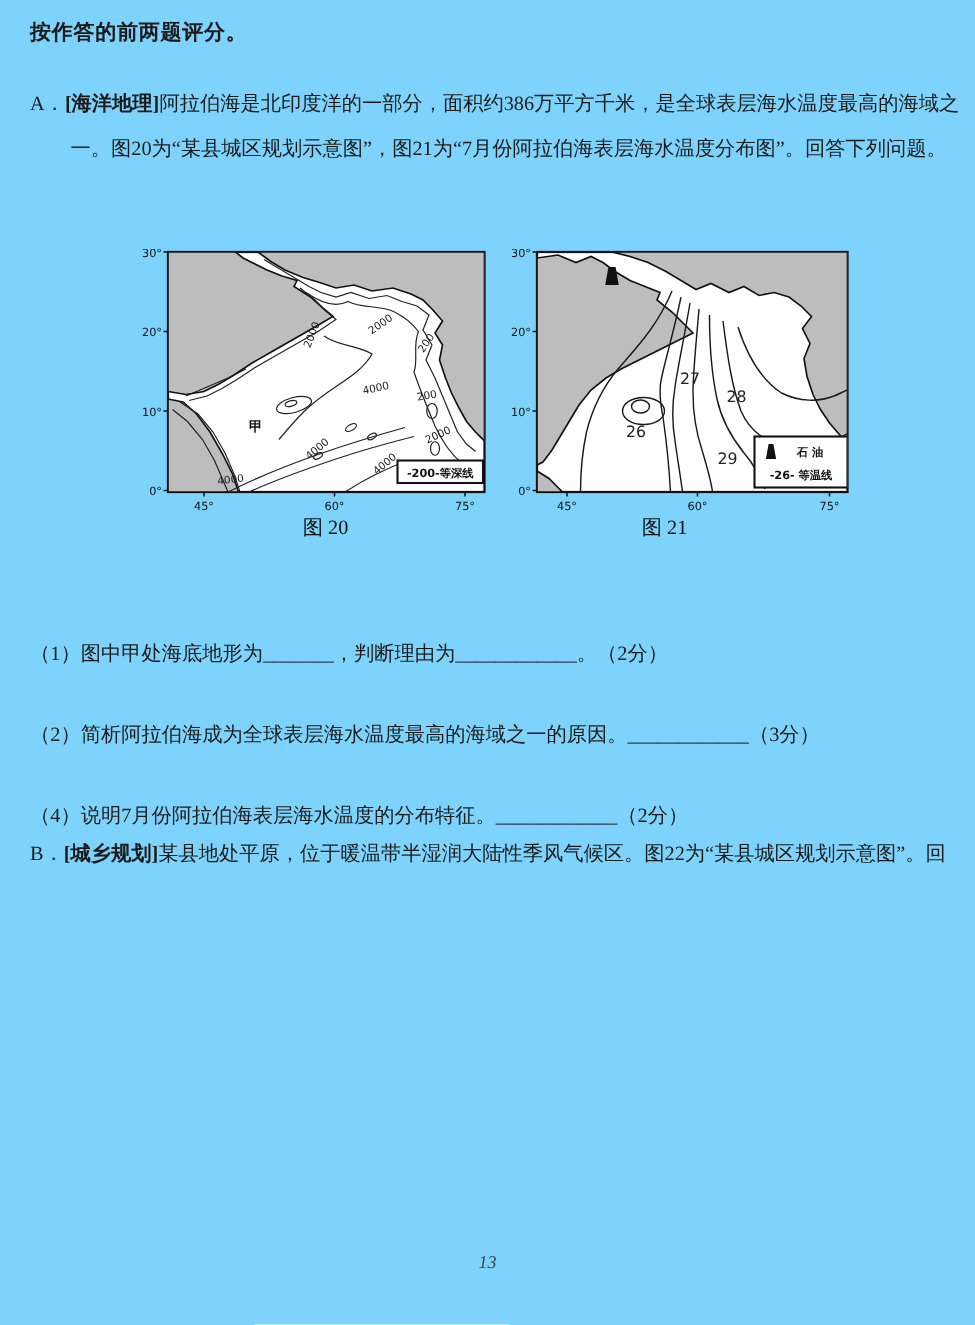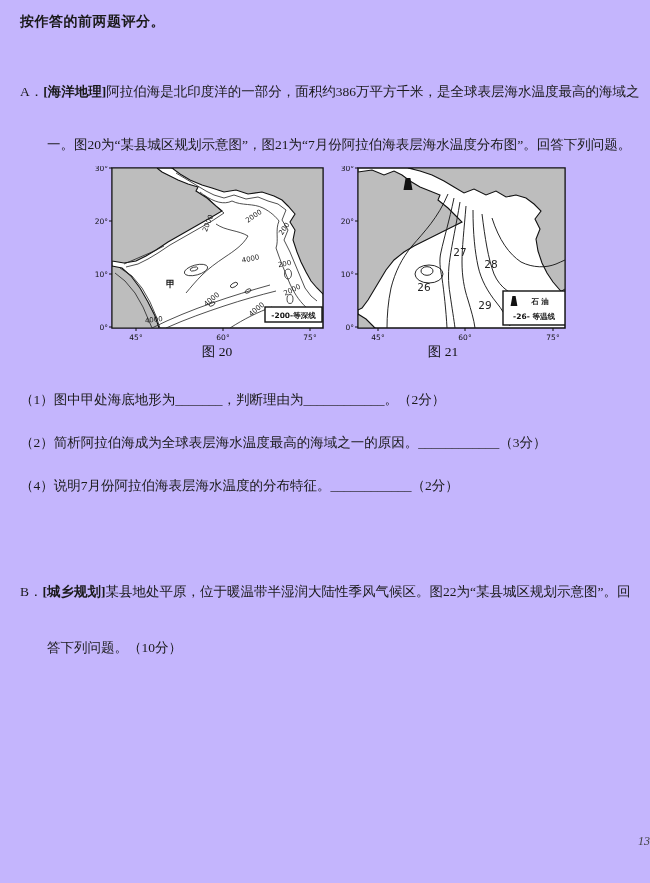--- a/index.html
+++ b/index.html
@@ -1,27 +1,27 @@
 <!DOCTYPE html>
 <html><head>
 <meta charset="utf-8">
 <style>
   html,body{margin:0;padding:0;background:#fff;}
-  .page{position:relative;width:650px;height:883px;background:#c4b5fd;overflow:hidden;
+  .page{position:relative;width:650px;height:883px;background:#7dd3fc;overflow:hidden;
         font-family:"Liberation Serif","DejaVu Serif",serif;color:#1a1a1a;}
   .header{position:absolute;top:13px;left:20px;font-size:14px;font-weight:700;letter-spacing:.5px;}
   .para{position:absolute;left:20px;width:618px;font-size:13.5px;}
   .secA{top:54px;line-height:30px;}
   .secB{top:552px;line-height:33px;}
-  .pline{white-space:nowrap;margin-top:23px;}
+  .pline{white-space:nowrap;}
   .ind{padding-left:27px;}
   .tag{font-weight:700;}
   .questions{position:absolute;top:391px;left:20px;width:620px;font-size:13.5px;}
-  .q{line-height:18px;margin-bottom:25px;white-space:nowrap;}
-  .pageno{position:absolute;top:834px;left:0;width:100%;text-align:right;font-size:12px;color:#444;font-style:italic;}
+  .q{line-height:18px;margin-bottom:25px;white-space:nowrap;margin-top:36px;}
+  .pageno{position:absolute;top:834px;left:0;width:100%;text-align:center;font-size:12px;color:#444;font-style:italic;}
   .fig{position:absolute;}
   #fig20{left:94px;top:166px;}
   #fig21{left:338px;top:166px;}
   svg text{fill:#111;font-family:"DejaVu Sans","Liberation Sans",sans-serif;}
   .tk{font-size:7.5px;}
   .cl{font-size:7px;fill:#222;}
   .tl{font-size:10.5px;fill:#222;}
   .leg{font-size:7.5px;font-weight:700;}
   .cap{font-size:13.5px;fill:#111;font-family:"Liberation Serif","DejaVu Serif",serif;}
   .marker{font-size:9px;font-weight:700;}
@@ -165,18 +165,17 @@
   </svg>
 
   <div class="questions">
     <div class="q">（1）图中甲处海底地形为_______，判断理由为____________。（2分）</div>
     <div class="q">（2）简析阿拉伯海成为全球表层海水温度最高的海域之一的原因。____________（3分）</div>
     <div class="q">（4）说明7月份阿拉伯海表层海水温度的分布特征。____________（2分）</div>
   </div>
 
   <div class="para secB">
     <div class="pline"><span>B．</span><span class="tag">[城乡规划]</span><span>某县地处平原，位于暖温带半湿润大陆性季风气候区。图22为“某县城区规划示意图”。回</span></div>
-    <div class="pline ind">答下列问题。（10分）</div>
   </div>
 
   <div class="pageno">13</div>
 
 </div>
 
 </body></html>

